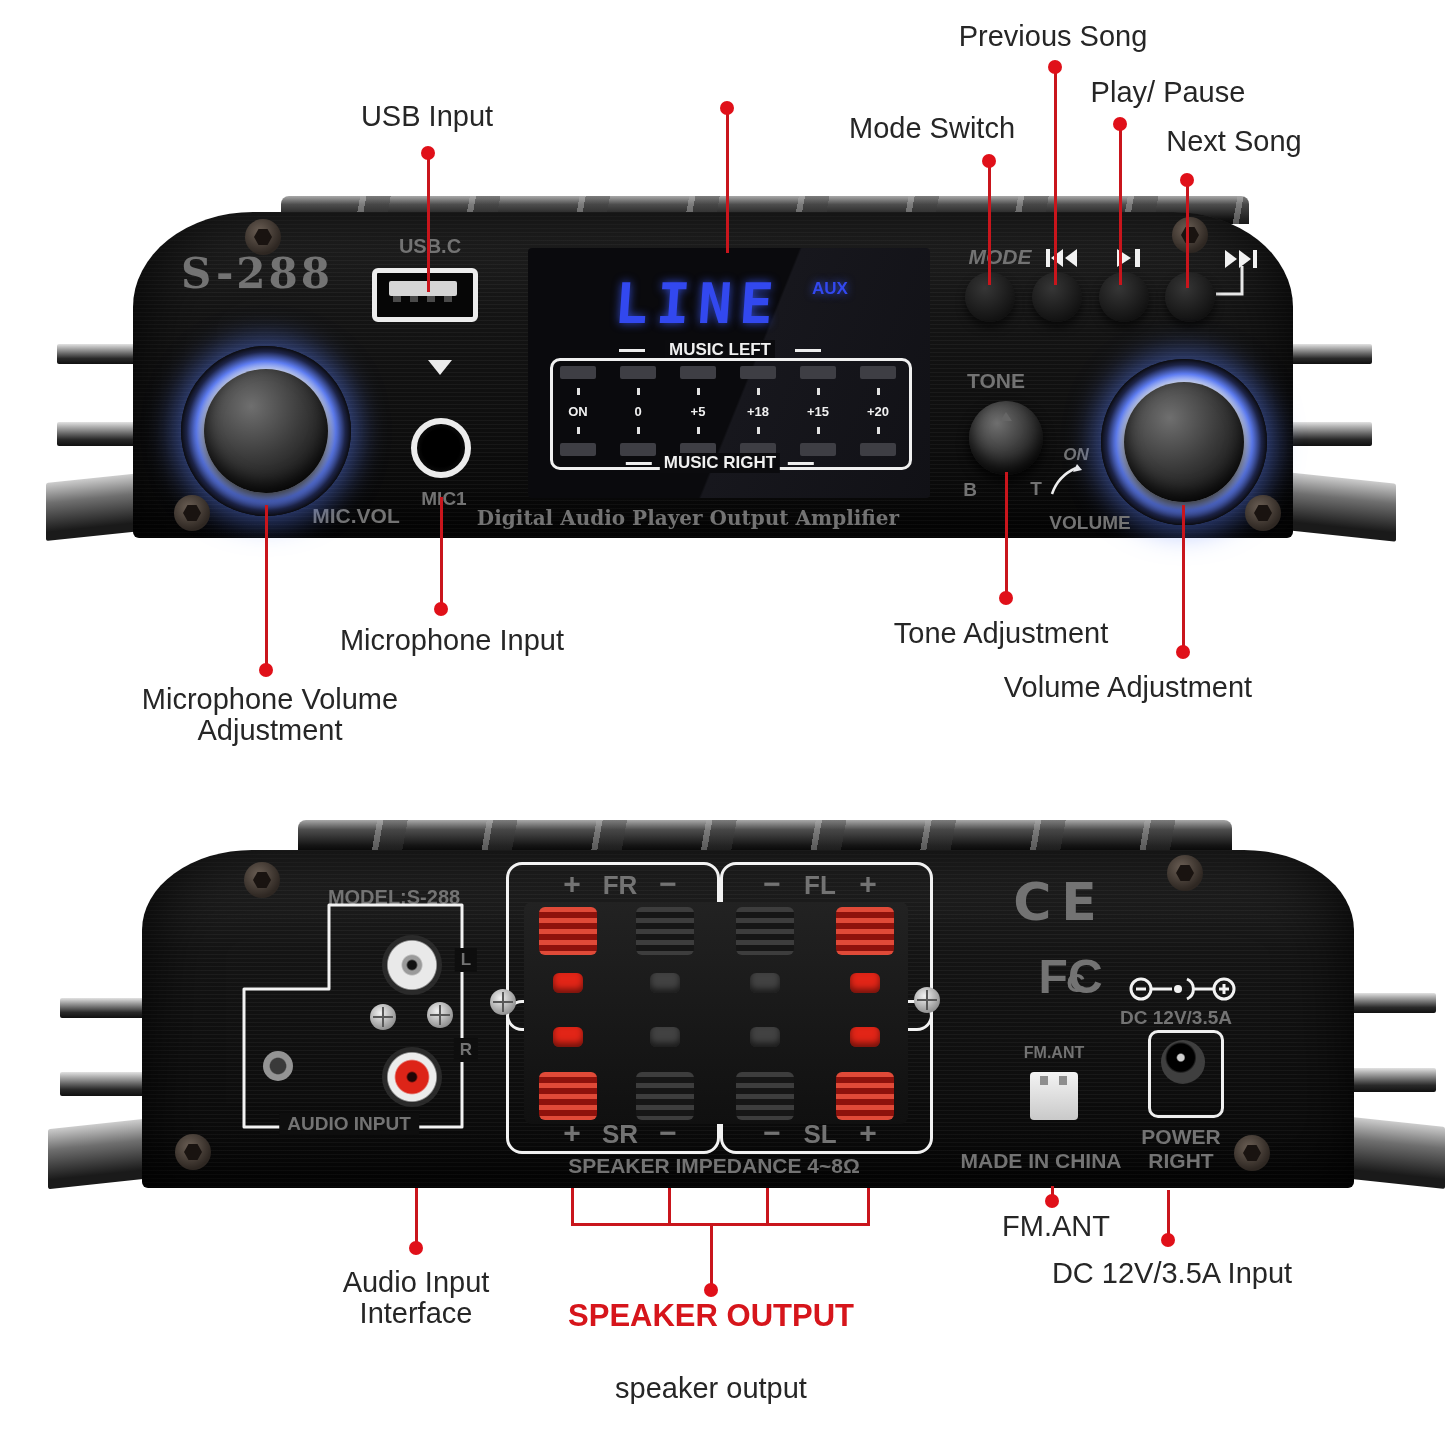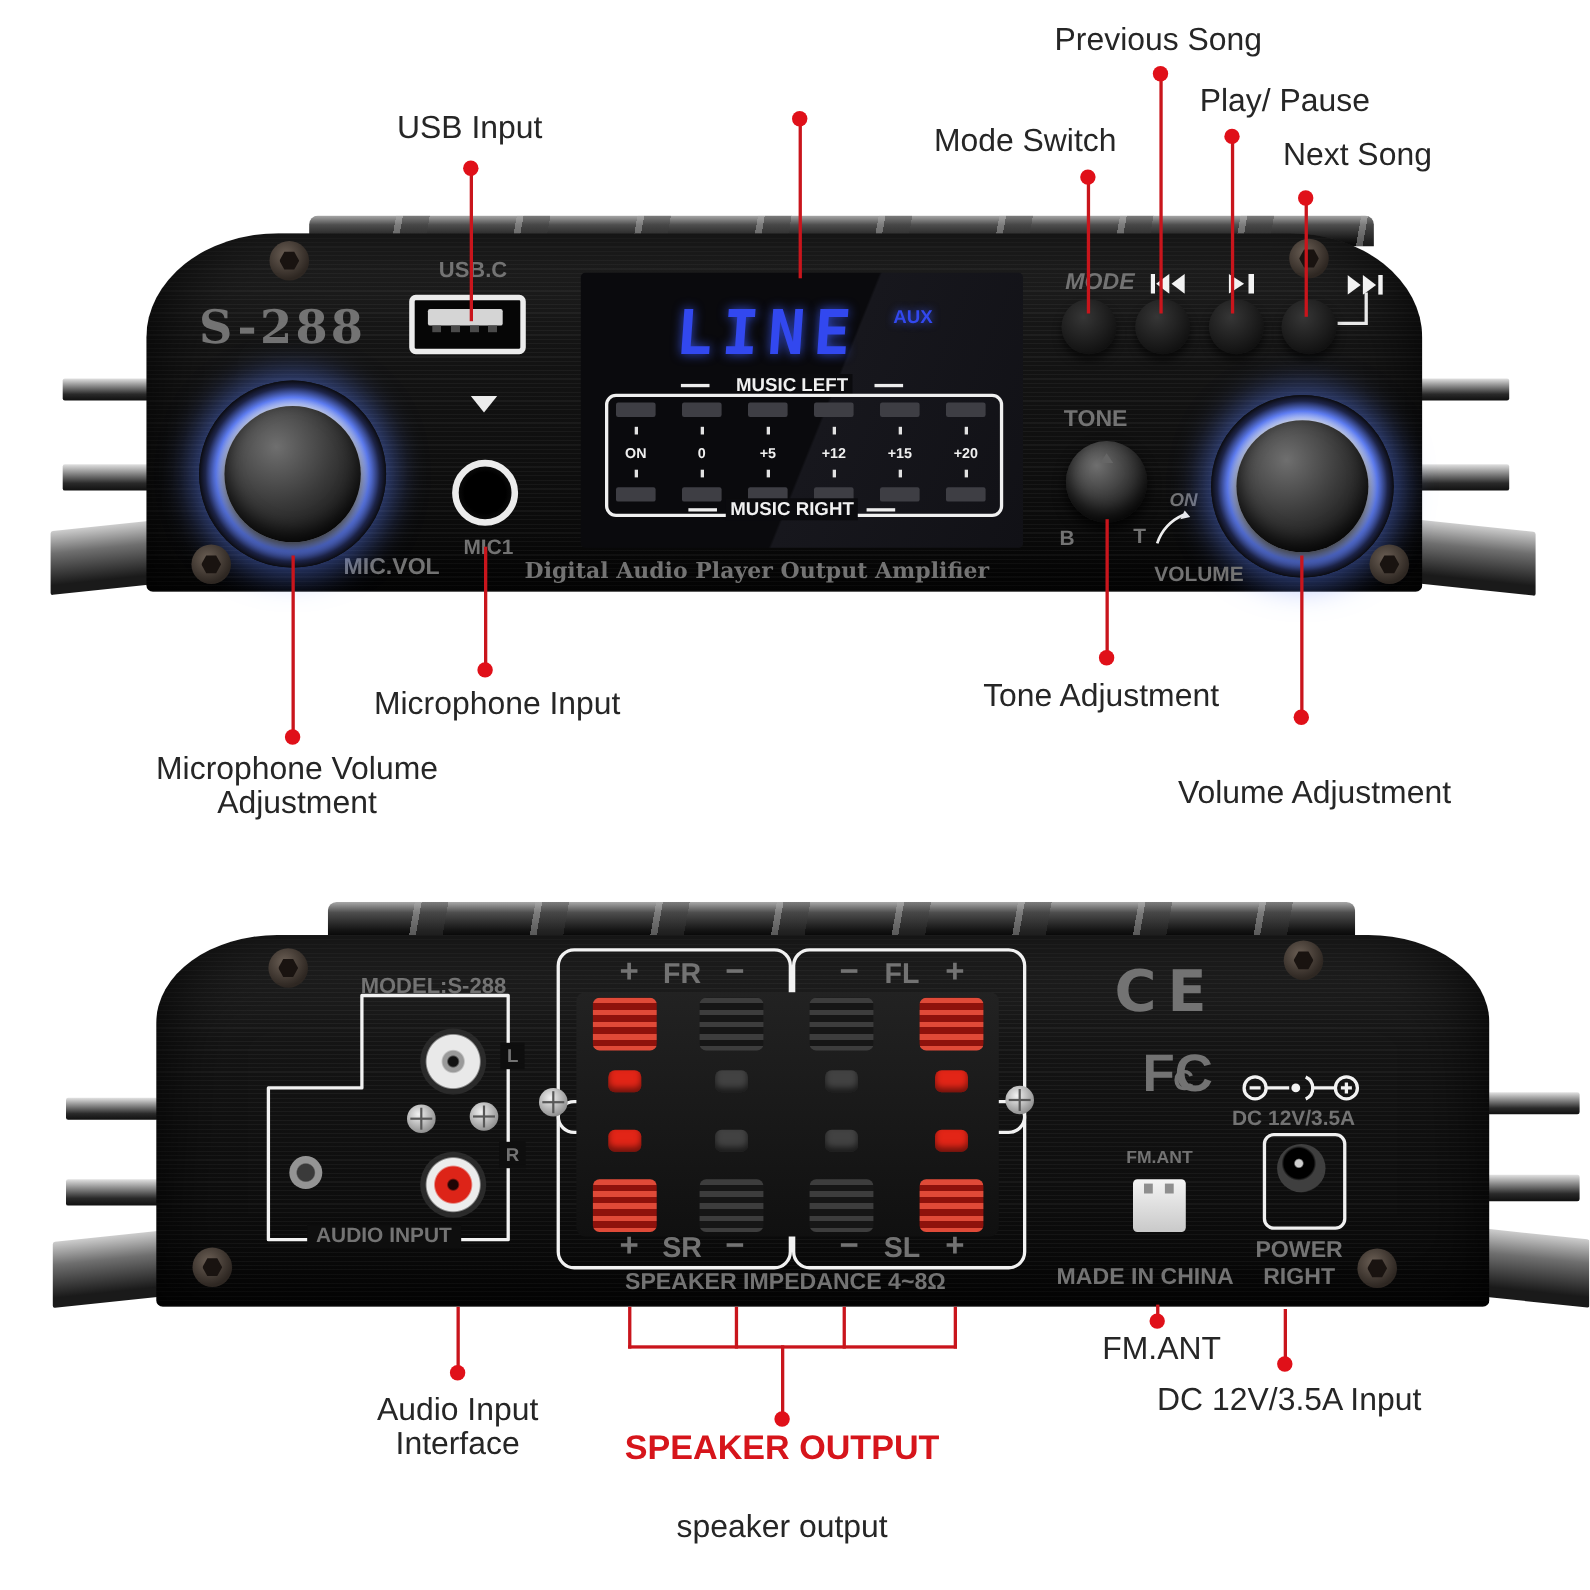--- a/index.html
+++ b/index.html
@@ -71,21 +71,21 @@
   <div class="fin" style="left:57px;top:344px;width:80px;height:20px;"></div>
   <div class="fin" style="left:57px;top:422px;width:80px;height:24px;"></div>
   <div class="finb" style="left:46px;top:478px;width:95px;height:58px;"></div>
   <div class="fin" style="left:1288px;top:344px;width:84px;height:20px;"></div>
   <div class="fin" style="left:1288px;top:422px;width:84px;height:24px;"></div>
   <div class="finb" style="left:1288px;top:478px;width:108px;height:58px;transform:skewY(6deg);"></div>
   <div class="topface" style="left:281px;top:196px;width:968px;height:28px;"></div>
 
   <div class="face" style="left:133px;top:212px;width:1160px;height:326px;border-radius:120px 120px 6px 6px / 95px 95px 6px 6px;"></div>
 
-  <div class="pt sf" style="left:257px;top:297px;font-size:42px;letter-spacing:3px;text-align:center;">S-288</div>
+  <div class="pt sf" style="left:257px;top:273px;font-size:42px;letter-spacing:3px;text-align:center;">S-288</div>
 
   <div class="pt" style="left:430px;top:246px;font-size:20px;">USB.C</div>
   <div class="abs" style="left:372px;top:268px;width:96px;height:44px;border:5px solid #ececec;border-radius:6px;background:#060606;"></div>
   <div class="abs" style="left:389px;top:281px;width:68px;height:15px;background:#d5d5d5;border-radius:2px;"></div>
   <div class="abs" style="left:393px;top:296px;width:60px;height:6px;background:repeating-linear-gradient(90deg,#4a4a4a 0 8px,transparent 8px 17px);"></div>
 
   <div class="abs" style="left:428px;top:360px;width:0;height:0;border-left:12px solid transparent;border-right:12px solid transparent;border-top:15px solid #ececec;"></div>
   <div class="abs" style="left:411px;top:418px;width:48px;height:48px;border:6px solid #ececec;border-radius:50%;background:radial-gradient(circle,#000 55%,#1c1c1c);"></div>
   <div class="pt" style="left:444px;top:499px;font-size:19px;">MIC1</div>
   <div class="pt" style="left:356px;top:516px;font-size:21px;">MIC.VOL</div>
@@ -122,21 +122,21 @@
   <div class="vucol" style="left:675px;top:366px;">
     <span class="vubar"></span>
       <span class="vutick"></span>
     <span class="vulbl">+5</span>
     <span class="vutick"></span>
       <span class="vubar"></span>
   </div>
   <div class="vucol" style="left:735px;top:366px;">
     <span class="vubar"></span>
       <span class="vutick"></span>
-    <span class="vulbl">+12</span>
+    <span class="vulbl">+18</span>
     <span class="vutick"></span>
       <span class="vubar"></span>
   </div>
   <div class="vucol" style="left:795px;top:366px;">
     <span class="vubar"></span>
       <span class="vutick"></span>
     <span class="vulbl">+15</span>
     <span class="vutick"></span>
       <span class="vubar"></span>
   </div>
@@ -333,21 +333,21 @@
   <div class="cl" style="left:1053px;top:37px;">Previous Song</div>
   <div class="cl" style="left:427px;top:117px;">USB Input</div>
   <div class="cl" style="left:932px;top:129px;">Mode Switch</div>
   <div class="cl" style="left:1168px;top:93px;">Play/ Pause</div>
   <div class="cl" style="left:1234px;top:142px;">Next Song</div>
 
   <div class="cl" style="left:452px;top:641px;">Microphone Input</div>
   <div class="cl" style="left:270px;top:700px;">Microphone Volume</div>
   <div class="cl" style="left:270px;top:731px;">Adjustment</div>
   <div class="cl" style="left:1001px;top:634px;">Tone Adjustment</div>
-  <div class="cl" style="left:1195px;top:688px;margin-top:34px;">Volume Adjustment</div>
+  <div class="cl" style="left:1128px;top:688px;">Volume Adjustment</div>
 
   <div class="cl" style="left:416px;top:1283px;">Audio Input</div>
   <div class="cl" style="left:416px;top:1314px;">Interface</div>
   <div class="cl" style="left:711px;top:1316px;font-weight:bold;font-size:31px;color:#d6151b;">SPEAKER OUTPUT</div>
   <div class="cl" style="left:711px;top:1389px;">speaker output</div>
   <div class="cl" style="left:1056px;top:1227px;">FM.ANT</div>
   <div class="cl" style="left:1172px;top:1274px;">DC 12V/3.5A Input</div>
 
 </div>
 

